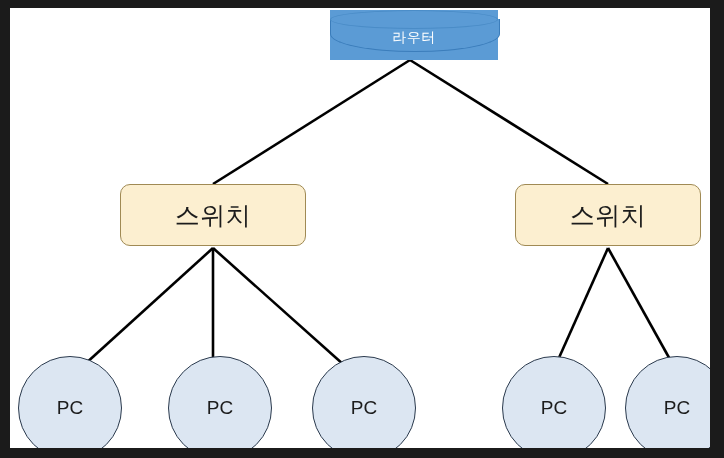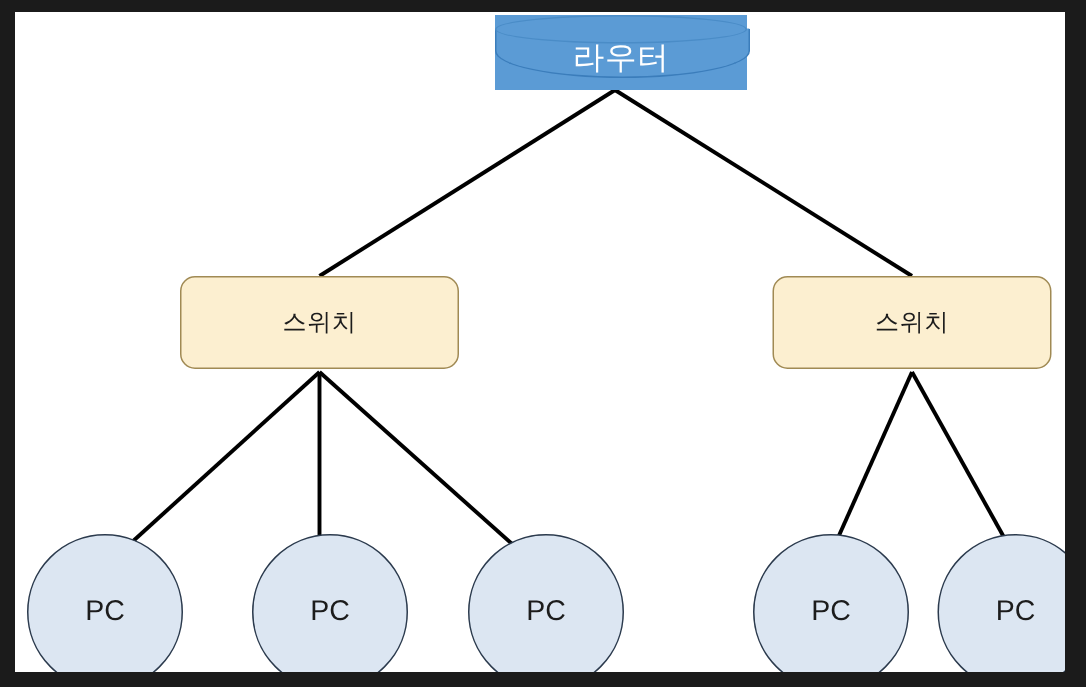--- a/index.html
+++ b/index.html
@@ -62,36 +62,36 @@
   .cyl-label {
     position: absolute;
     left: 0;
     top: 0;
     width: 100%;
     height: 100%;
     display: flex;
     align-items: center;
     justify-content: center;
     color: #ffffff;
-    font-size: 21px;
+    font-size: 14px;
     letter-spacing: 0.5px;
     padding-top: 6px;
     box-sizing: border-box;
     z-index: 3;
   }
   
   .switch-box {
     background: #FCEFD0;
     border: 1px solid #A08A54;
     border-radius: 10px;
     display: flex;
     align-items: center;
     justify-content: center;
     color: #1c1c1c;
-    font-size: 16px;
+    font-size: 25px;
     letter-spacing: 0.5px;
   }
   
   .pc-circle {
     background: #DCE6F2;
     border: 1.4px solid #2b3a4d;
     border-radius: 50%;
     display: flex;
     align-items: center;
     justify-content: center;

